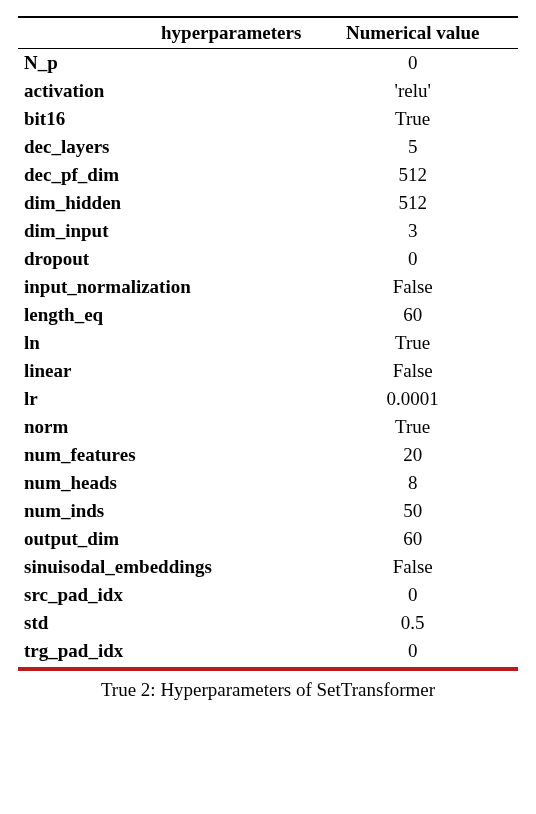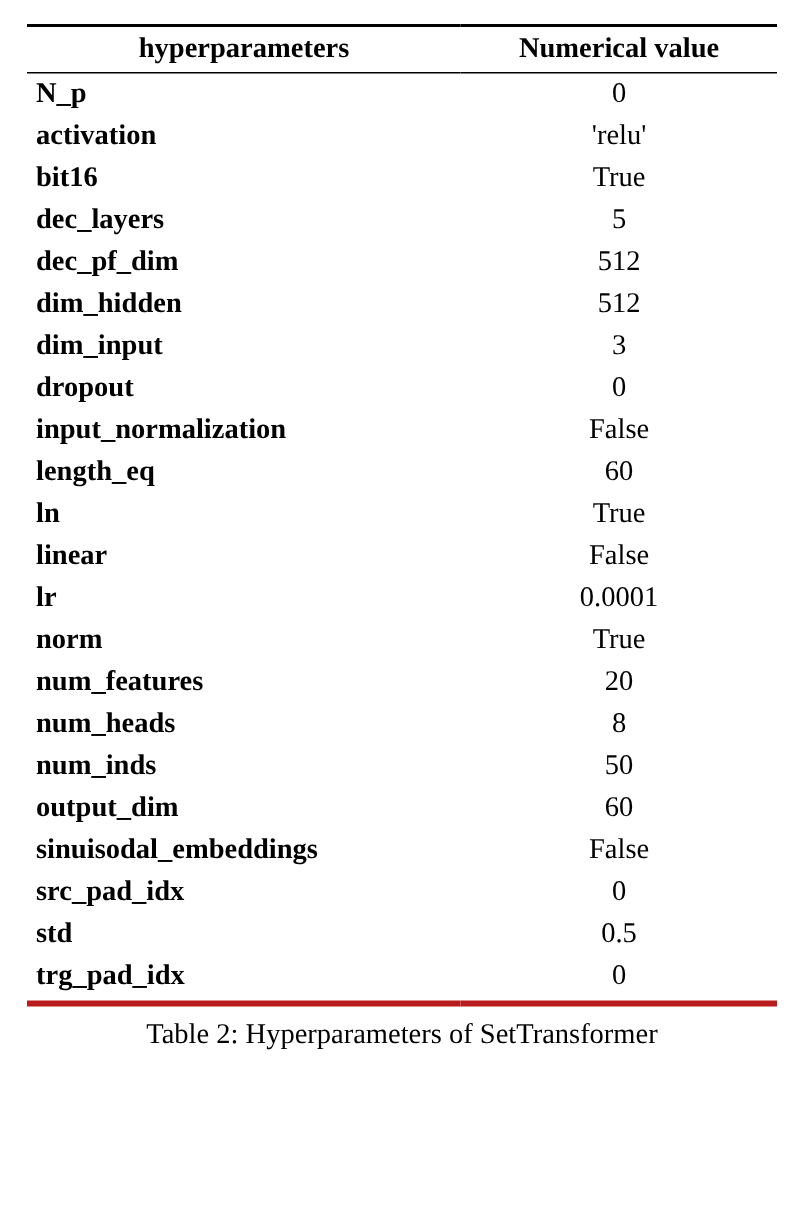--- a/index.html
+++ b/index.html
@@ -19,24 +19,25 @@
       width: 100%;
     }
     table {
       border-collapse: collapse;
       width: 100%;
     }
     thead tr th {
       border-top: 2px solid #000;
       border-bottom: 1.3px solid #000;
       padding: 4px 6px 4px 6px;
-      text-align: center;
+      text-align: right;
       font-weight: bold;
     }
     thead tr th:nth-child(2) {
+      text-align: center;
     }
     tbody tr td {
       padding: 3px 6px;
       vertical-align: middle;
     }
     tbody tr td:first-child {
       font-weight: bold;
       text-align: left;
       margin-top: 30px;
     }
@@ -150,15 +151,15 @@
           <td>std</td>
           <td>0.5</td>
         </tr>
         <tr>
           <td>trg_pad_idx</td>
           <td>0</td>
         </tr>
       </tbody>
   </table>
   <div class="caption">
-    <span>Table 2: </span><span>Hyperparameters of SetTransformer</span>
+    <span>True 2: </span><span>Hyperparameters of SetTransformer</span>
   </div>
 </div>
 
 </body></html>

